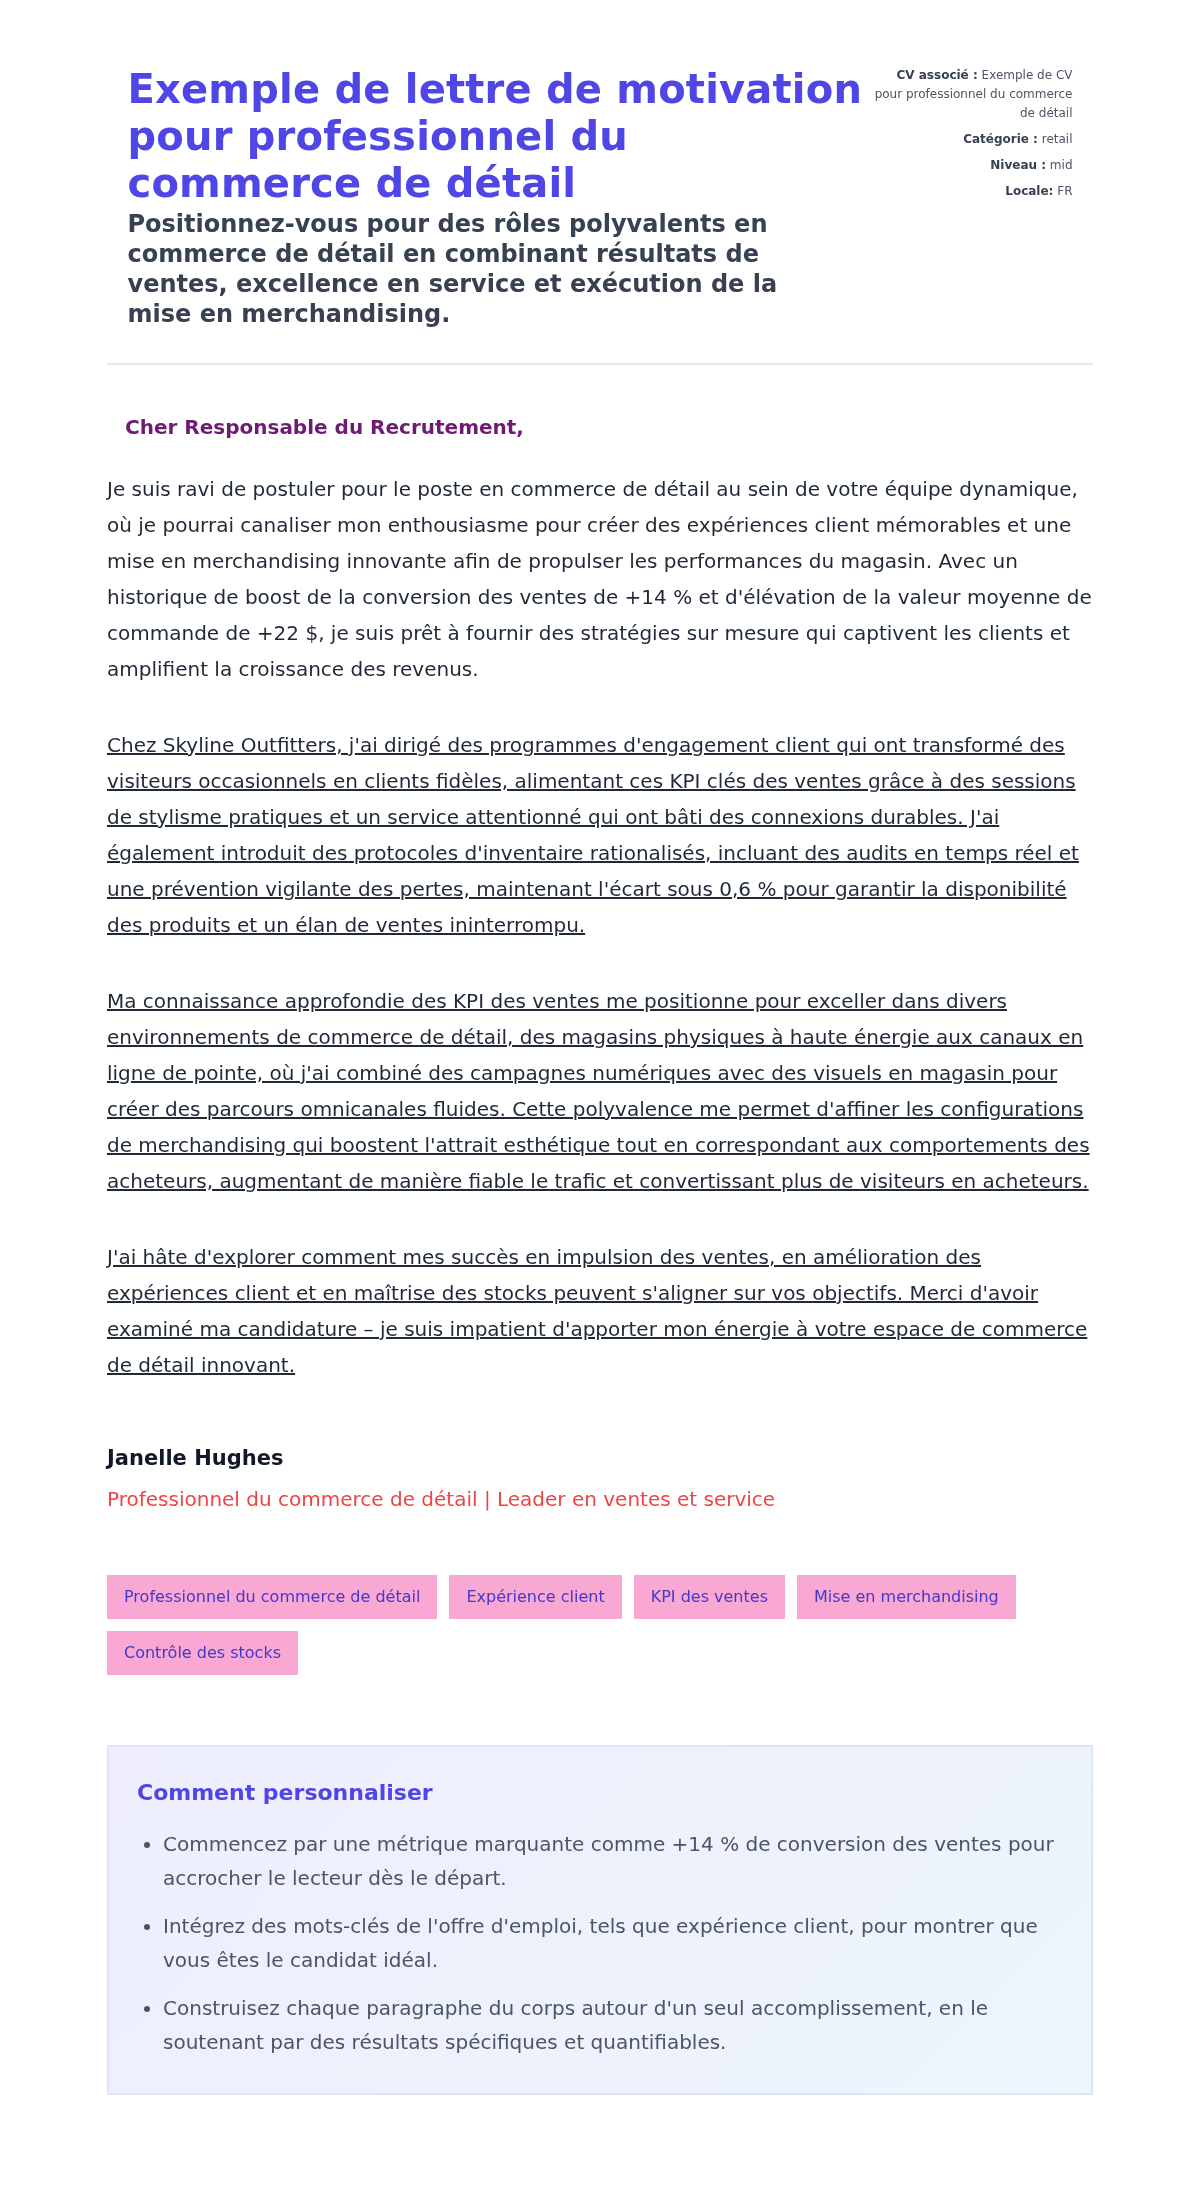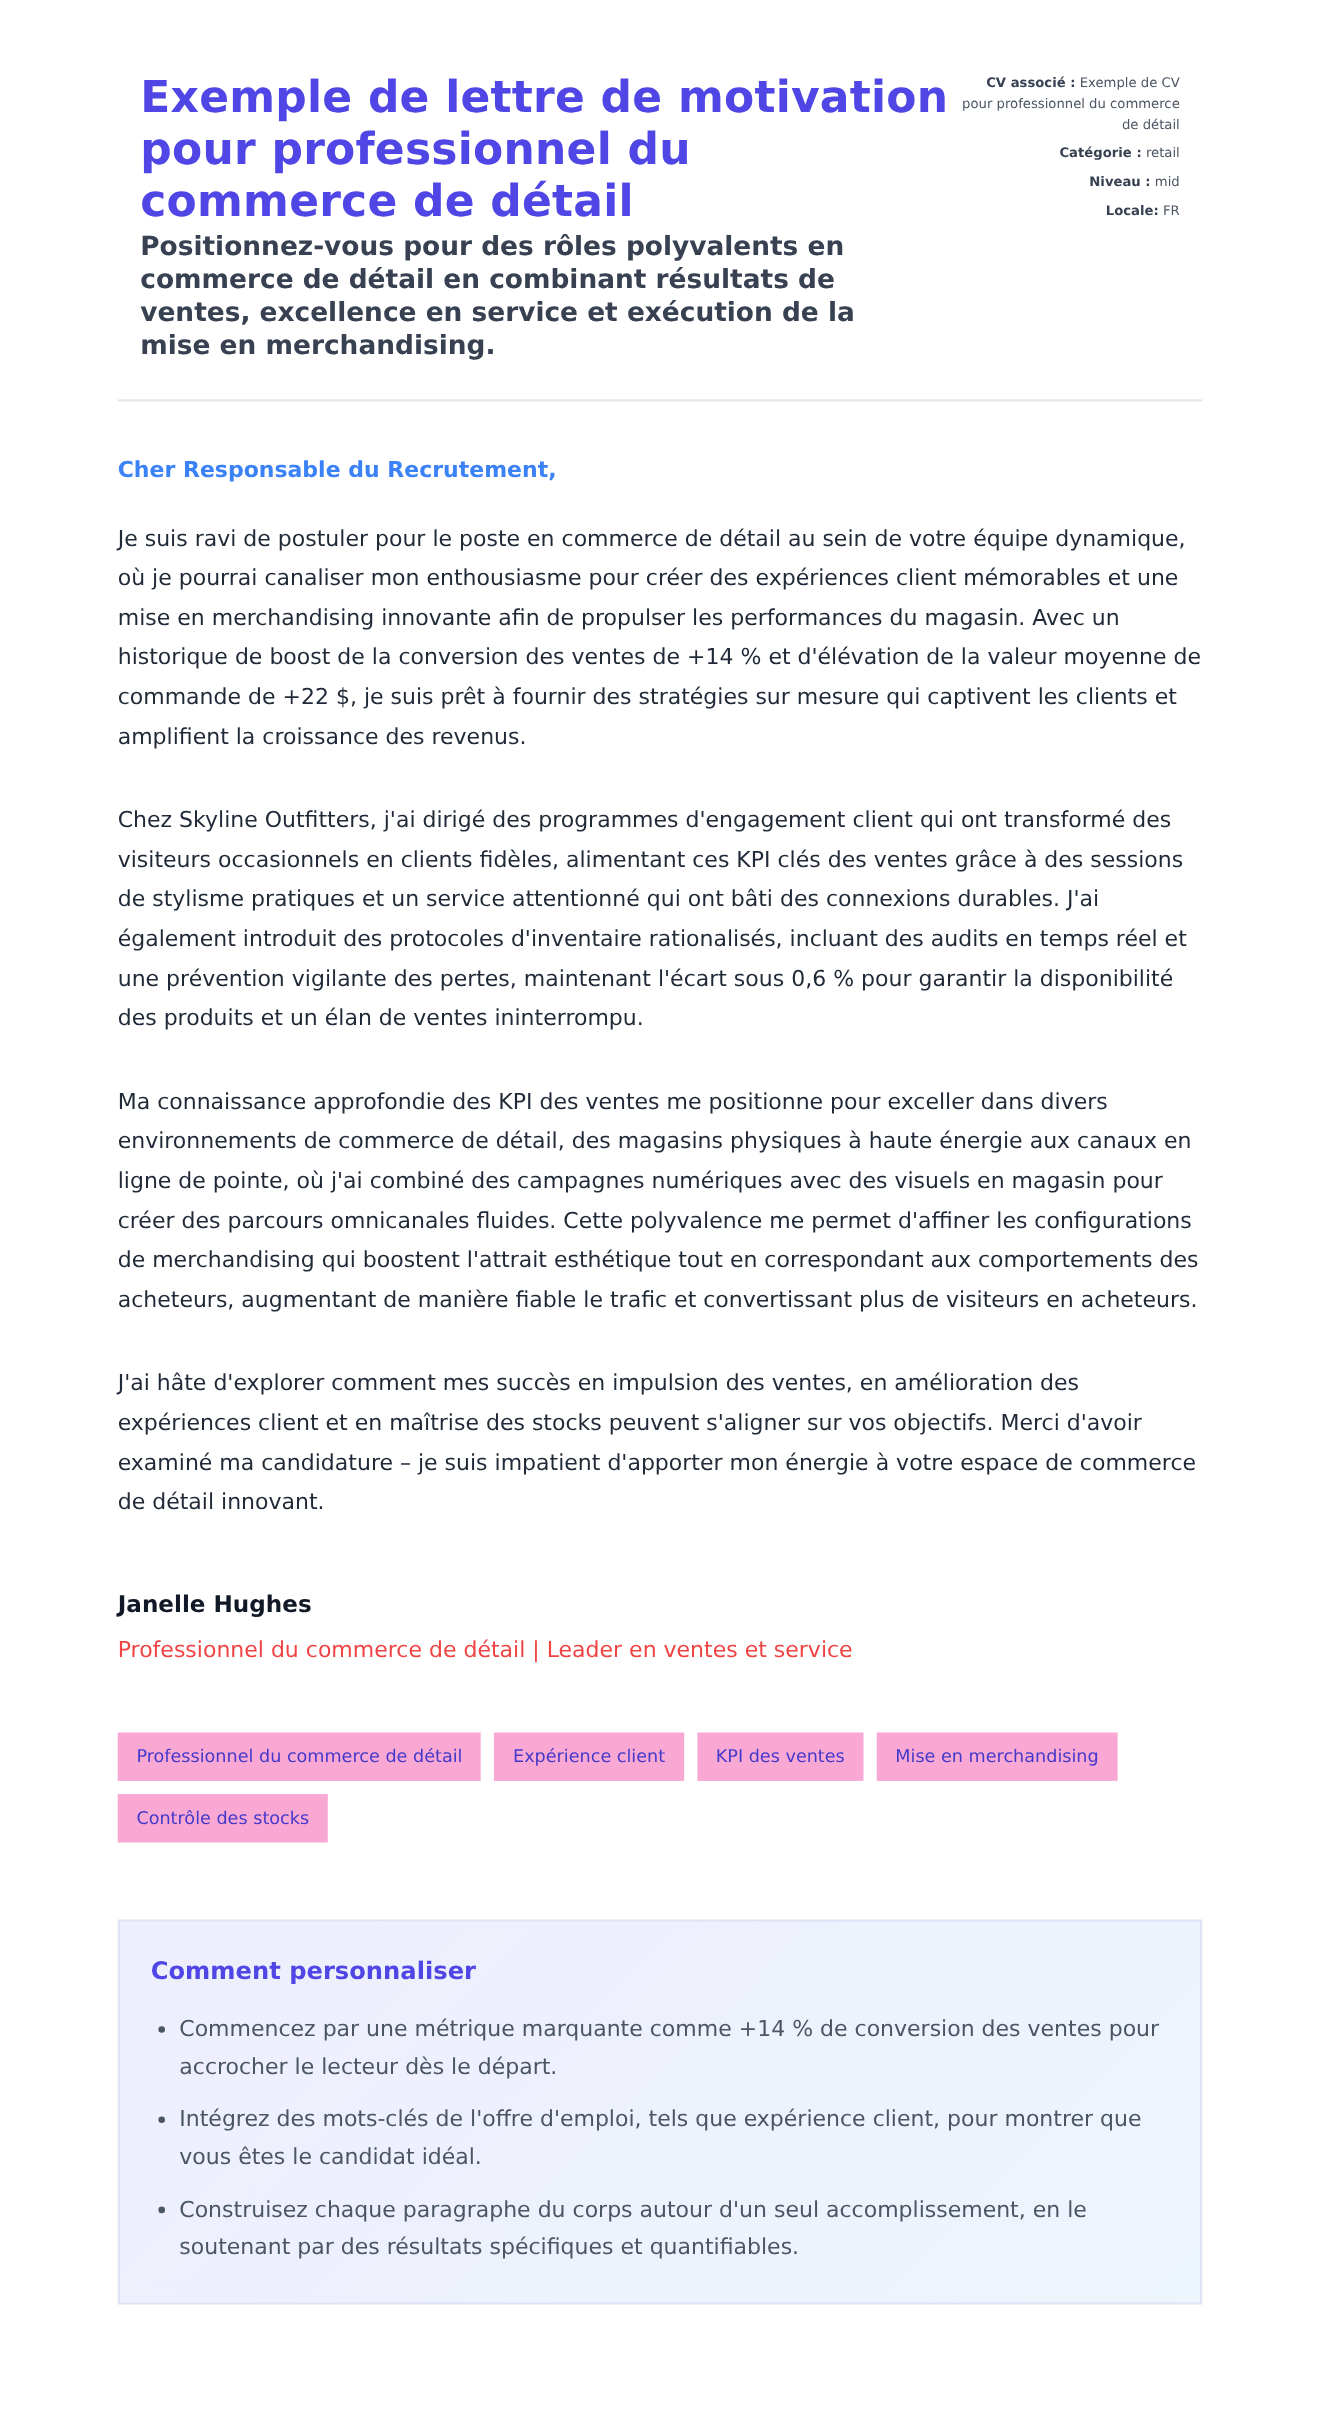--- a/index.html
+++ b/index.html
@@ -44,30 +44,31 @@
       font-size: 12px;
       line-height: 19px;
       color: #4b5563;
     }
     .meta-row { margin-bottom: 7px; }
     .meta-row b { color: #374151; font-weight: bold; }
     .greeting {
       margin-top: 48px;
       font-size: 20px;
       font-weight: bold;
-      color: #3b82f6;
+      color: #701a75;
       line-height: 28px;
+      margin-left: 18px;
     }
     .body-p {
       margin-top: 30px;
       font-size: 20px;
       line-height: 36px;
       color: #1f2937;
     }
-    .body-p + .body-p { margin-top: 40px; }
+    .body-p + .body-p { margin-top: 40px; text-decoration: underline; }
     .signature { margin-top: 60px; }
     .sig-name {
       font-size: 21px;
       font-weight: bold;
       color: #111827;
       line-height: 30px;
     }
     .sig-title {
       margin-top: 12px;
       font-size: 20px;

